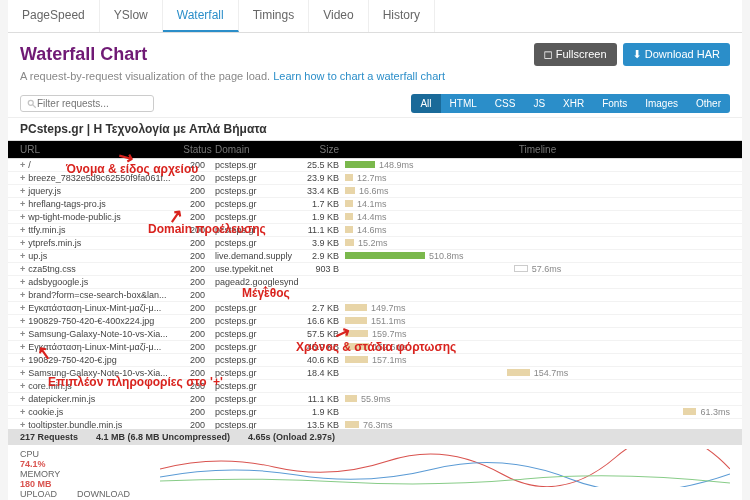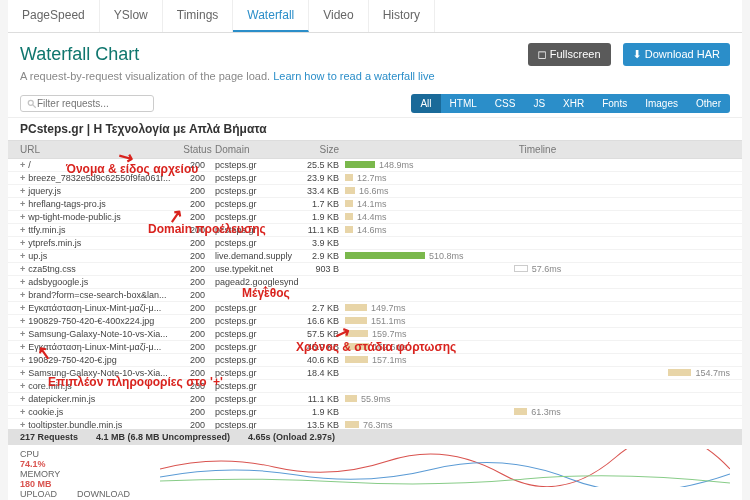--- a/index.html
+++ b/index.html
@@ -2,38 +2,38 @@
 <html><head>
 <meta charset="utf-8">
 <style>
 *{margin:0;padding:0;box-sizing:border-box;font-family:Arial,Helvetica,sans-serif}
 body{background:#f5f5f5;color:#333;font-size:11px;width:750px;height:500px;overflow:hidden;position:relative}
 .wrap{background:#fff;margin:0 8px;height:100%;position:relative}
 .tabs{display:flex;border-bottom:1px solid #ddd;background:#fff}
 .tab{padding:8px 14px;font-size:12px;color:#666;cursor:pointer;border-right:1px solid #eee}
 .tab.active{color:#2b8ec9;border-bottom:2px solid #2b8ec9;background:#fff}
 .header{display:flex;justify-content:space-between;align-items:center;padding:10px 12px 4px}
-.header h2{font-size:18px;font-weight:400;color:#0f766e}
-.hbtns{display:flex;gap:12px}
+.header h2{font-size:18px;font-weight:700;color:#701a75}
+.hbtns{display:flex;gap:6px}
 .btn{padding:5px 10px;font-size:11px;color:#fff;border:none;border-radius:3px;cursor:pointer}
 .btn-dark{background:#5a5a5a}
 .btn-blue{background:#2b8ec9}
 .subtitle{padding:0 12px 8px;font-size:11px;color:#888}
 .subtitle a{color:#2b8ec9;text-decoration:none}
 .filters{display:flex;align-items:center;padding:4px 12px;gap:13px;border-bottom:1px solid #eee}
 .search{display:flex;align-items:center;border:1px solid #ccc;border-radius:3px;padding:2px 6px;flex-shrink:0}
 .search input{border:none;outline:none;width:110px;font-size:10px}
 .sicon{width:10px;height:10px;opacity:.5}
 .fgroup{display:flex;margin-left:auto}
 .fbtn{padding:4px 9px;font-size:10px;color:#fff;border:none;cursor:pointer;background:#2b8ec9}
 .fbtn:first-child{border-radius:3px 0 0 3px}
 .fbtn:last-child{border-radius:0 3px 3px 0}
 .fbtn.sel{background:#1a6a99}
 .ptitle{padding:4px 12px;font-size:12px;font-weight:bold;color:#333;border-bottom:1px solid #ddd}
-.thead{display:flex;background:#e5e5e5;border-bottom:1px solid #ddd;font-size:10px;color:#777;padding:3px 12px}
+.thead{display:flex;background:#000000;border-bottom:1px solid #ddd;font-size:10px;color:#777;padding:3px 12px}
 .c-url{width:160px}
 .c-st{width:35px;text-align:center}
 .c-dom{width:80px}
 .c-sz{width:50px;text-align:right;padding-right:6px}
 .c-tl{flex:1;text-align:center}
 .tbody{overflow-y:auto;height:270px}
 .row{display:flex;padding:1px 12px;font-size:9px;color:#444;border-bottom:1px solid #f2f2f2;align-items:center;height:13px}
 .row .c-url{display:flex;align-items:center;gap:3px;white-space:nowrap;overflow:hidden;text-overflow:ellipsis}
 .plus{color:#888;font-weight:bold;cursor:pointer}
 .bar{height:7px;display:inline-block;margin-right:4px}
@@ -49,36 +49,36 @@
 .arrow{position:absolute;color:#d9231e;font-size:18px;font-weight:bold;z-index:10}
 svg.sp{width:100%;height:100%}
 </style>
 </head>
 <body>
 
 <div class="wrap">
   <div class="tabs" id="tabs">
       <div class="tab">PageSpeed</div>
       <div class="tab">YSlow</div>
+      <div class="tab active">Waterfall</div>
       <div class="tab">Timings</div>
-      <div class="tab active">Waterfall</div>
       <div class="tab">Video</div>
       <div class="tab">History</div>
     </div>
 
   <div class="header">
     <h2>Waterfall Chart</h2>
     <div class="hbtns">
       <button class="btn btn-dark">◻ <span>Fullscreen</span></button>
       <button class="btn btn-blue">⬇ <span>Download HAR</span></button>
     </div>
   </div>
 
   <div class="subtitle">
-    <span>A request-by-request visualization of the page load. </span><a href="#">Learn how to read a waterfall live</a>
+    <span>A request-by-request visualization of the page load. </span><a href="#">Learn how to chart a waterfall chart</a>
   </div>
 
   <div class="filters">
     <div class="search">
       <svg class="sicon" viewBox="0 0 16 16">
           <circle cx="6" cy="6" r="4" fill="none" stroke="#888" stroke-width="2"></circle>
           <line x1="9" y1="9" x2="14" y2="14" stroke="#888" stroke-width="2"></line>
         </svg>
       <input type="text" placeholder="Filter requests..." style="">
     </div>
@@ -166,20 +166,21 @@
         <div class="c-tl" style="text-align:left"><span class="bar bt" style="width:8px"></span><span style="color:#888">14.6ms</span></div>
       </div>
       <div class="row">
         <div class="c-url">
           <span class="plus">+</span>
           <span>ytprefs.min.js</span>
         </div>
         <div class="c-st">200</div>
         <div class="c-dom">pcsteps.gr</div>
         <div class="c-sz">3.9 KB</div>
+        <div class="c-tl" style="text-align:left"><span class="bar bt" style="width:9px"></span><span style="color:#888">15.2ms</span></div>
       </div>
       <div class="row">
         <div class="c-url">
           <span class="plus">+</span>
           <span>up.js</span>
         </div>
         <div class="c-st">200</div>
         <div class="c-dom">live.demand.supply</div>
         <div class="c-sz">2.9 KB</div>
         <div class="c-tl" style="text-align:left"><span class="bar bg" style="width:80px"></span><span style="color:#888">510.8ms</span></div>
@@ -265,21 +266,21 @@
         <div class="c-tl" style="text-align:left"><span class="bar bt" style="width:23px"></span><span style="color:#888">157.1ms</span></div>
       </div>
       <div class="row">
         <div class="c-url">
           <span class="plus">+</span>
           <span>Samsung-Galaxy-Note-10-vs-Xia...</span>
         </div>
         <div class="c-st">200</div>
         <div class="c-dom">pcsteps.gr</div>
         <div class="c-sz">18.4 KB</div>
-        <div class="c-tl" style="text-align:right"><span class="bar bt" style="width:23px"></span><span style="color:#888">154.7ms</span></div>
+        <div class="c-tl" style="text-align:center"><span class="bar bt" style="width:23px"></span><span style="color:#888">154.7ms</span></div>
       </div>
       <div class="row">
         <div class="c-url">
           <span class="plus">+</span>
           <span>core.min.js</span>
         </div>
         <div class="c-st">200</div>
         <div class="c-dom">pcsteps.gr</div>
         <div class="c-sz"></div>
         <div class="c-tl" style="text-align:left"><span style="color:#888"></span></div>
@@ -295,21 +296,21 @@
         <div class="c-tl" style="text-align:left"><span class="bar bt" style="width:12px"></span><span style="color:#888">55.9ms</span></div>
       </div>
       <div class="row">
         <div class="c-url">
           <span class="plus">+</span>
           <span>cookie.js</span>
         </div>
         <div class="c-st">200</div>
         <div class="c-dom">pcsteps.gr</div>
         <div class="c-sz">1.9 KB</div>
-        <div class="c-tl" style="text-align:center"><span class="bar bt" style="width:13px"></span><span style="color:#888">61.3ms</span></div>
+        <div class="c-tl" style="text-align:right"><span class="bar bt" style="width:13px"></span><span style="color:#888">61.3ms</span></div>
       </div>
       <div class="row">
         <div class="c-url">
           <span class="plus">+</span>
           <span>tooltipster.bundle.min.js</span>
         </div>
         <div class="c-st">200</div>
         <div class="c-dom">pcsteps.gr</div>
         <div class="c-sz">13.5 KB</div>
         <div class="c-tl" style="text-align:left"><span class="bar bt" style="width:14px"></span><span style="color:#888">76.3ms</span></div>

